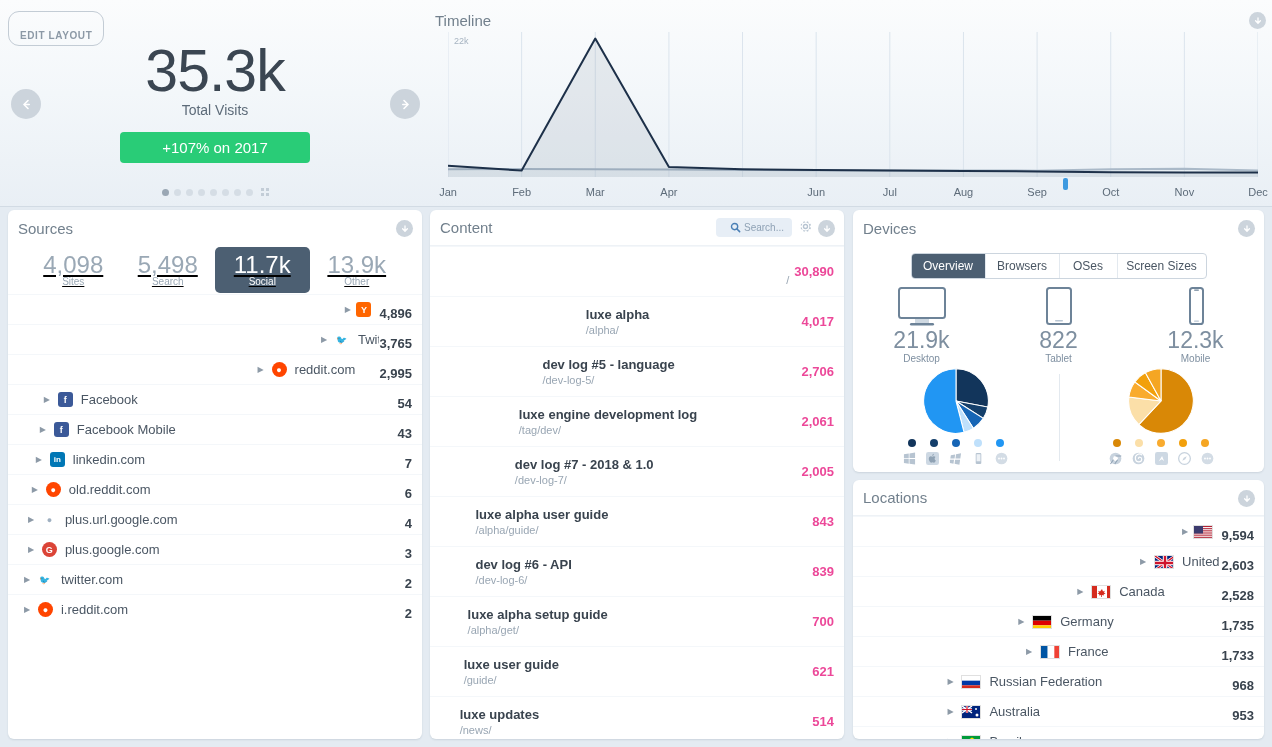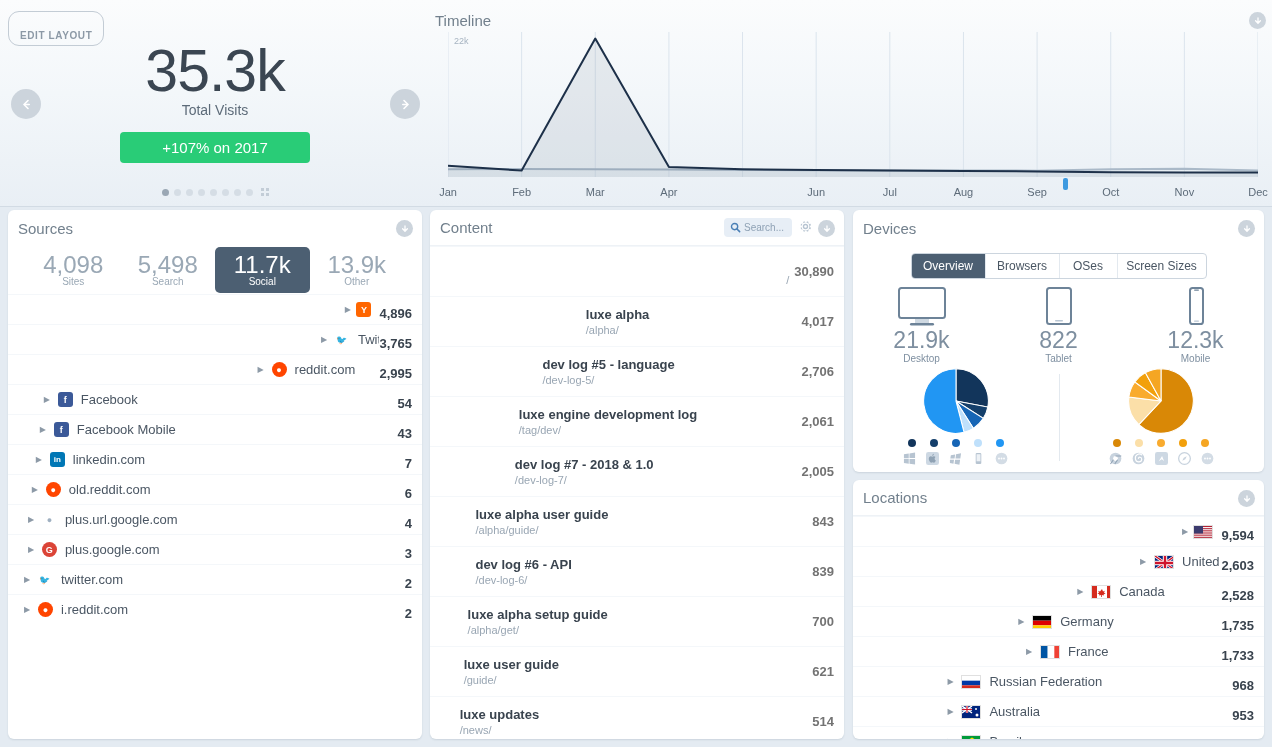--- a/index.html
+++ b/index.html
@@ -78,21 +78,21 @@
   .panel-title { font-size: 15px; color: #72808d; }
   .collapse-btn {
     position: absolute; right: 9px; top: 10px; width: 17px; height: 17px;
     border-radius: 50%; background: #ccd4dc; color: #fff;
     display: flex; align-items: center; justify-content: center; font-size: 9px;
     cursor: pointer; line-height: 1;
   }
 
   
   #sources { left: 8px; top: 210px; width: 414px; height: 529px; }
-  .src-stats { display: flex; height: 48px; align-items: center; padding: 0 18px; }
+  .src-stats { display: flex; height: 48px; align-items: center; padding: 0 18px; text-decoration: underline; }
   .src-stat { flex: 1; text-align: center; padding: 5px 0 6px; border-radius: 5px; cursor: pointer; }
   .src-stat .v { font-size: 24px; color: #9aa8b5; font-weight: 300; line-height: 26px; }
   .src-stat .l { font-size: 10px; color: #9aa8b5; margin-top: -2px; }
   .src-stat.active { background: #4c5f72; }
   .src-stat.active .v, .src-stat.active .l { color: #fff; }
 
   .row {
     position: relative; height: 30px; display: flex; align-items: center;
     padding: 0 10px 0 8px; cursor: pointer; border-top: 1px solid #f4f7fa;
   }
@@ -105,34 +105,34 @@
     font-size: 9px; font-weight: bold; color: #fff; flex: none;
   }
   .rowname { font-size: 13px; color: #4a5663; flex: 1; white-space: nowrap; overflow: hidden; }
   .rowval { font-size: 13px; color: #39434e; font-weight: bold; margin-top: 7px; }
 
   
   #content { left: 430px; top: 210px; width: 414px; height: 529px; }
   .search-pill {
     position: absolute; right: 52px; top: 8px; height: 19px; background: #e7eef6;
     border-radius: 4px; display: flex; align-items: center; gap: 3px;
-    padding: 0 8px 0 6px; cursor: pointer;
+    padding: 0 8px 0 14px; cursor: pointer;
   }
   .search-pill .txt { font-size: 10px; color: #8fa2b5; }
   .gear-btn { position: absolute; right: 31px; top: 9px; width: 15px; height: 15px; cursor: pointer; }
   .crow {
     position: relative; display: flex; align-items: center;
     height: 50px; padding: 0 10px; cursor: pointer; border-top: 1px solid #f4f7fa;
   }
   .crow > * { position: relative; z-index: 1; }
   .ctext { flex: 1; min-width: 0; }
   .ctitle { font-size: 13px; font-weight: bold; color: #39434e; white-space: nowrap;
             overflow: hidden; text-overflow: ellipsis; }
   .cpath { font-size: 11px; color: #99a6b3; margin-top: 2px; }
-  .cval { font-size: 13px; font-weight: bold; color: #737373; padding-left: 8px; }
+  .cval { font-size: 13px; font-weight: bold; color: #ec4899; padding-left: 8px; }
 
   
   #devices { left: 853px; top: 210px; width: 411px; height: 262px; }
   .tabs {
     margin: 7px auto 0; width: 296px; height: 26px; border: 1px solid #ccd5de;
     border-radius: 4px; display: flex; overflow: hidden; background: #fff;
   }
   .tab { flex: none; display: flex; align-items: center; justify-content: center;
          font-size: 12px; color: #4a5663; cursor: pointer; border-right: 1px solid #e3e9ef; }
   .tab:last-child { border-right: none; }

